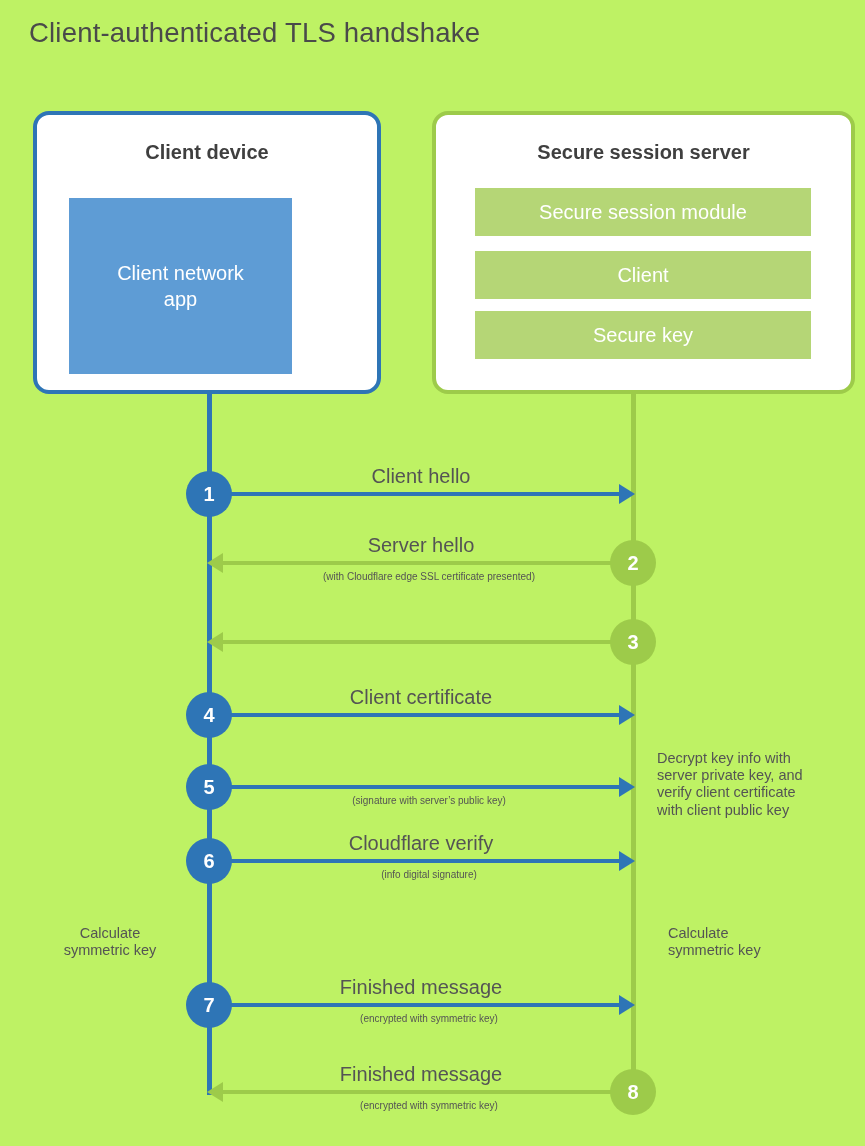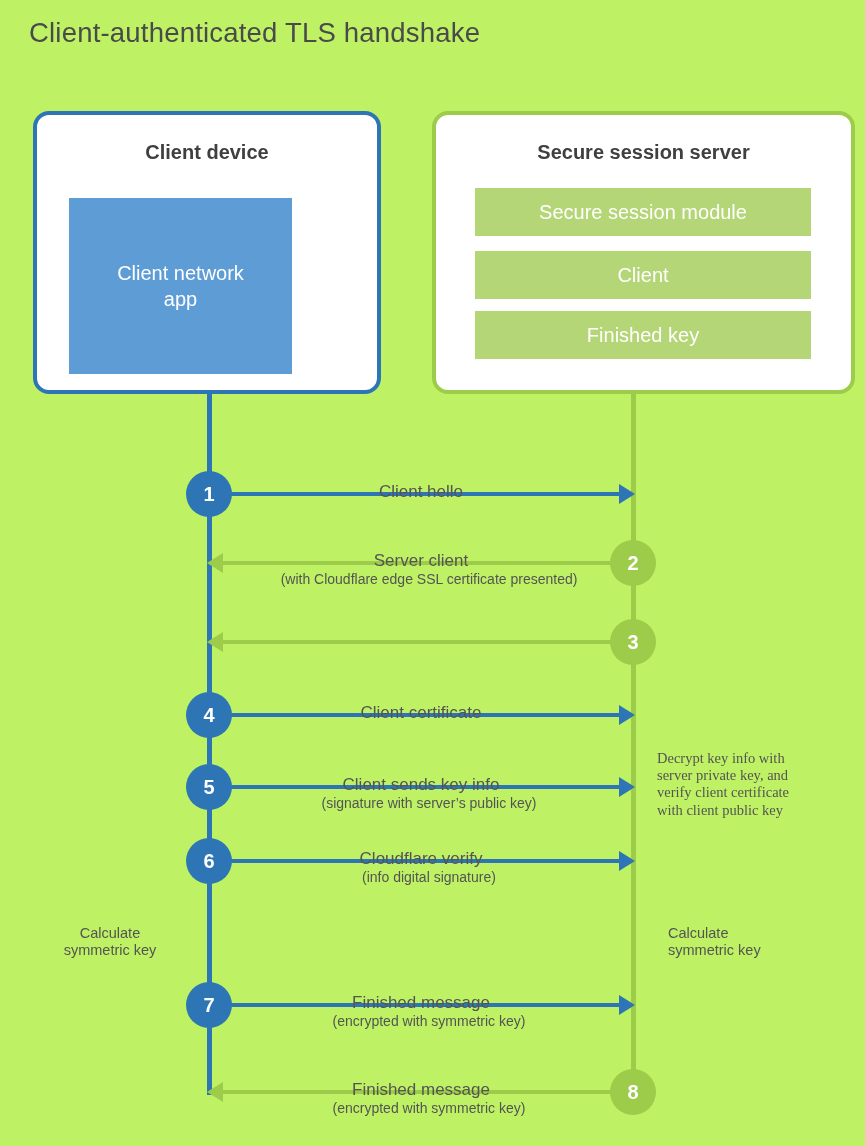--- a/index.html
+++ b/index.html
@@ -52,28 +52,28 @@
   .dir-left  .arrowhead{left:-2px;border-right-width:16px;border-right-style:solid;}
   .c-blue  .arrowhead{border-left-color:var(--blue,#2E75B6);border-right-color:var(--blue,#2E75B6);}
   .c-green .arrowhead{border-left-color:var(--green,#9DCB4A);border-right-color:var(--green,#9DCB4A);}
   .circle{
     position:absolute;top:13px;width:46px;height:46px;border-radius:50%;
     color:#fff;font-weight:bold;font-size:20px;
     display:flex;align-items:center;justify-content:center;z-index:2;
   }
   .c-blue  .circle{background:var(--blue,#2E75B6);left:-23px;}
   .c-green .circle{background:var(--green,#9DCB4A);right:-23px;}
-  .step-label{position:absolute;left:0;right:0;top:24px;text-align:center;font-size:17px;color:var(--label,#545454);}
-  .step-sub{position:absolute;left:16px;right:0;top:44px;text-align:center;font-size:14px;color:var(--label,#545454);}
+  .step-label{position:absolute;left:0;right:0;top:7px;text-align:center;font-size:20px;color:var(--label,#545454);}
+  .step-sub{position:absolute;left:16px;right:0;top:44px;text-align:center;font-size:10px;color:var(--label,#545454);}
   
   .note{
     position:absolute;color:var(--label,#545454);
     font-size:14.5px;line-height:17.2px;white-space:pre-line;z-index:1;
   }
-  .decrypt-note{left:657px;top:750px;width:185px;text-align:left;font-family:Liberation Serif, serif;}
+  .decrypt-note{left:657px;top:750px;width:185px;text-align:left;}
   .calc-left{left:49px;top:925px;width:122px;text-align:center;}
   .calc-right{left:668px;top:925px;width:130px;text-align:left;}
 </style>
 </head>
 <body>
 
 <div class="canvas">
 
   <div class="page-title">Client-authenticated TLS handshake</div>
 
@@ -83,56 +83,55 @@
   <div class="outer-box client-box">
     <div class="box-title">Client device</div>
     <div class="client-app">Client network
 app</div>
   </div>
 
   <div class="outer-box server-box">
     <div class="box-title">Secure session server</div>
     <div class="server-bar bar-0">Secure session module</div>
     <div class="server-bar bar-1">Client</div>
-    <div class="server-bar bar-2">Finished key</div>
+    <div class="server-bar bar-2">Secure key</div>
   </div>
 
   <div>
       <div class="step s1 dir-right c-blue">
     <div class="circle">1</div>
     <div class="arrow-line"></div>
     <div class="arrowhead"></div>
     <div class="step-label">Client hello</div>
 
   </div>
       <div class="step s2 dir-left c-green">
     <div class="circle">2</div>
     <div class="arrow-line"></div>
     <div class="arrowhead"></div>
-    <div class="step-label">Server client</div>
+    <div class="step-label">Server hello</div>
     <div class="step-sub">(with Cloudflare edge SSL certificate presented)</div>
   </div>
       <div class="step s3 dir-left c-green">
     <div class="circle">3</div>
     <div class="arrow-line"></div>
     <div class="arrowhead"></div>
 
   </div>
       <div class="step s4 dir-right c-blue">
     <div class="circle">4</div>
     <div class="arrow-line"></div>
     <div class="arrowhead"></div>
     <div class="step-label">Client certificate</div>
 
   </div>
       <div class="step s5 dir-right c-blue">
     <div class="circle">5</div>
     <div class="arrow-line"></div>
     <div class="arrowhead"></div>
-    <div class="step-label">Client sends key info</div>
     <div class="step-sub">(signature with server’s public key)</div>
   </div>
       <div class="step s6 dir-right c-blue">
     <div class="circle">6</div>
     <div class="arrow-line"></div>
     <div class="arrowhead"></div>
     <div class="step-label">Cloudflare verify</div>
     <div class="step-sub">(info digital signature)</div>
   </div>
       <div class="step s7 dir-right c-blue">

